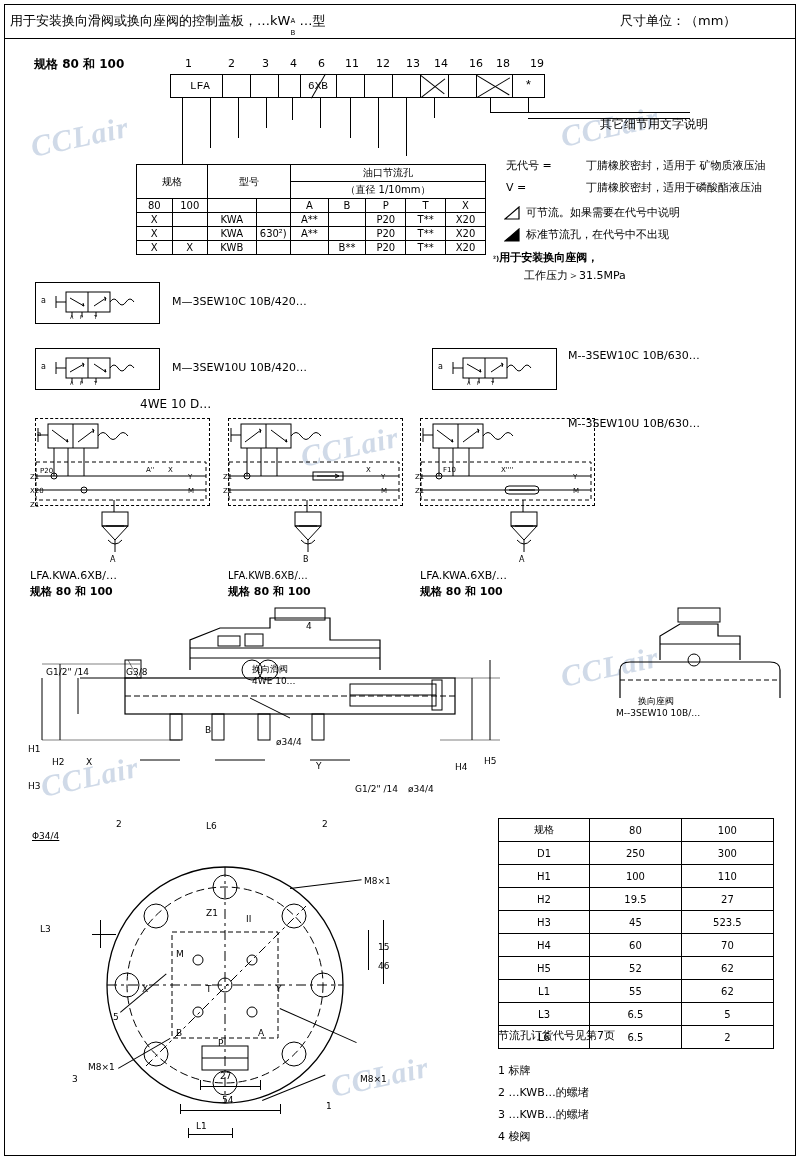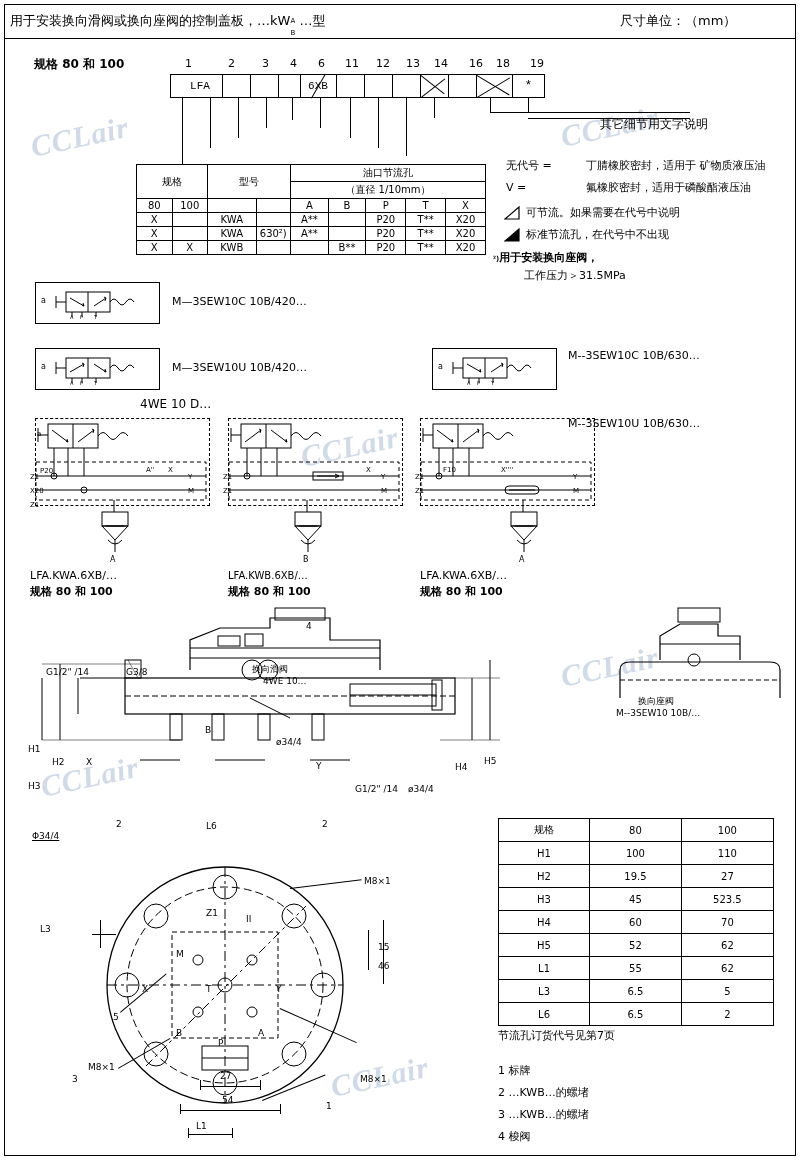--- a/index.html
+++ b/index.html
@@ -163,21 +163,21 @@
       <td>P20</td>
       <td>T**</td>
       <td>X20</td>
     </tr>
   </tbody>
     </table>
 
   <div class="t" style="left:506px;top:160px;font-size:11px;">无代号 =</div>
   <div class="t" style="left:586px;top:160px;font-size:11px;">丁腈橡胶密封，适用于 矿物质液压油</div>
   <div class="t" style="left:506px;top:182px;font-size:11px;">V  =</div>
-  <div class="t" style="left:586px;top:182px;font-size:11px;">氟橡胶密封，适用于磷酸酯液压油</div>
+  <div class="t" style="left:586px;top:182px;font-size:11px;">丁腈橡胶密封，适用于磷酸酯液压油</div>
 
   <svg class="abs" style="left:504px;top:206px;width:16px;height:14px;" viewBox="0 0 16 14">
     <polygon points="1,13 15,13 15,1" fill="none" stroke="#000" stroke-width="1.2"></polygon>
   </svg>
   <div class="t" style="left:526px;top:207px;font-size:11px;">可节流。如果需要在代号中说明</div>
   <svg class="abs" style="left:504px;top:228px;width:16px;height:14px;" viewBox="0 0 16 14">
     <polygon points="1,13 15,13 15,1" fill="#000" stroke="#000" stroke-width="1.2"></polygon>
   </svg>
   <div class="t" style="left:526px;top:229px;font-size:11px;">标准节流孔，在代号中不出现</div>
 
@@ -405,21 +405,21 @@
   <div class="t small" style="left:206px;top:822px;">L6</div>
   <div class="t small" style="left:322px;top:820px;">2</div>
   <div class="t small" style="left:355px;top:785px;">G1/2" /14</div>
   <div class="t small" style="left:408px;top:785px;">ø34/4</div>
   <div class="t small" style="left:276px;top:738px;">ø34/4</div>
   <div class="t small" style="left:205px;top:726px;">B</div>
   <div class="t small" style="left:316px;top:762px;">Y</div>
   <div class="t small" style="left:86px;top:758px;">X</div>
 
   <div class="t small" style="left:252px;top:665px;">换向滑阀</div>
-  <div class="t small" style="left:263px;top:677px;">4WE 10…</div>
+  <div class="t small" style="left:252px;top:677px;">4WE 10…</div>
   <div class="t small" style="left:306px;top:622px;">4</div>
 
   <svg class="abs" style="left:600px;top:600px;width:190px;height:130px;" viewBox="0 0 190 130">
     <rect x="78" y="8" width="42" height="14" fill="none" stroke="#000"></rect>
     <path d="M60 60 L60 36 L80 24 L118 24 L118 36 L140 36 L140 60" fill="none" stroke="#000" stroke-width="1.2"></path>
     <line x1="60" y1="44" x2="140" y2="44" stroke="#000"></line>
     <path d="M20 98 L20 70 Q20 62 30 62 L170 62 Q180 62 180 70 L180 98" fill="none" stroke="#000" stroke-width="1.2"></path>
     <line x1="20" y1="80" x2="180" y2="80" stroke="#000" stroke-dasharray="5 3"></line>
     <circle cx="94" cy="60" r="6" fill="none" stroke="#000"></circle>
   </svg>
@@ -500,20 +500,25 @@
   <div class="diag" style="left:280px;top:1008px;width:84px;transform:rotate(24deg);"></div>
 
   <table class="grid" style="left:498px;top:818px;width:276px;">
     <tbody>
         <tr>
       <td style="width:92px;height:20px;">规格</td>
       <td style="width:92px;">80</td>
       <td style="width:92px;">100</td>
     </tr>
     <tr>
+          <td style="height:20px;">D1</td>
+          <td>250</td>
+          <td>300</td>
+        </tr>
+    <tr>
           <td style="height:20px;">H1</td>
           <td>100</td>
           <td>110</td>
         </tr>
     <tr>
           <td style="height:20px;">H2</td>
           <td>19.5</td>
           <td>27</td>
         </tr>
     <tr>

